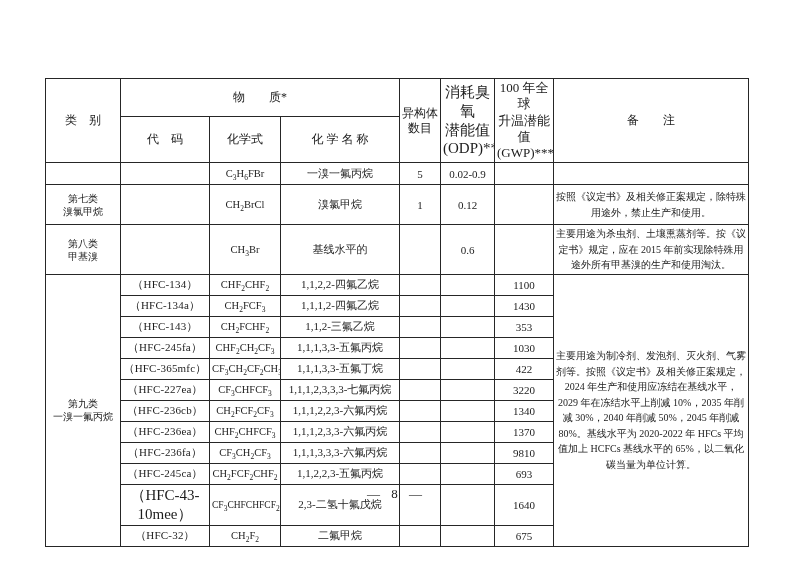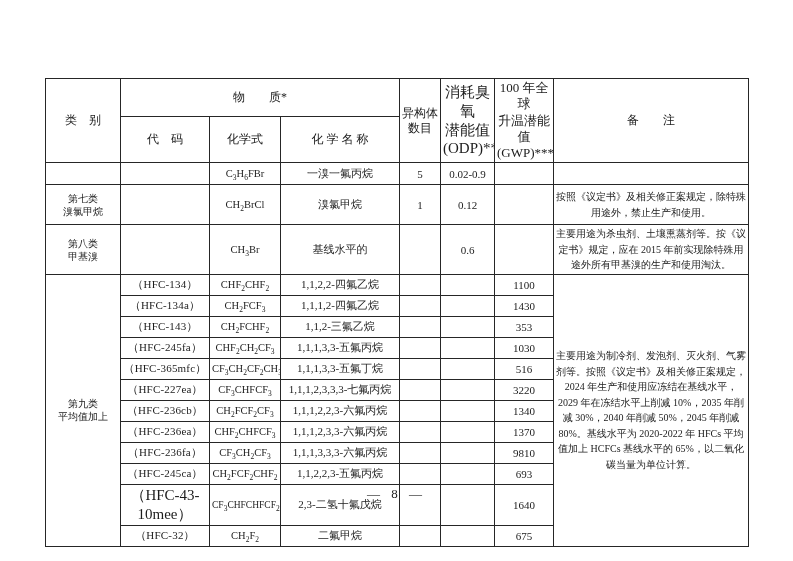--- a/index.html
+++ b/index.html
@@ -127,21 +127,21 @@
       <td class="formula">CH<sub>3</sub>Br</td>
       <td class="name">基线水平的</td>
       <td class="num"></td>
       <td class="num">0.6</td>
       <td class="num"></td>
       <td class="remark">主要用途为杀虫剂、土壤熏蒸剂等。按《议定书》规定，应在 2015 年前实现除特殊用途外所有甲基溴的生产和使用淘汰。</td>
     </tr>
 
     <tr class="h-hfc">
       <td class="zh pre" rowspan="12">第九类
-平均值加上</td>
+一溴一氟丙烷</td>
       <td class="code">（HFC-134）</td>
       <td class="formula">CHF<sub>2</sub>CHF<sub>2</sub></td>
       <td class="name">1,1,2,2-四氟乙烷</td>
       <td class="num"></td>
       <td class="num"></td>
       <td class="num">1100</td>
       <td class="remark" rowspan="12">主要用途为制冷剂、发泡剂、灭火剂、气雾剂等。按照《议定书》及相关修正案规定，2024 年生产和使用应冻结在基线水平，2029 年在冻结水平上削减 10%，2035 年削减 30%，2040 年削减 50%，2045 年削减 80%。基线水平为 2020-2022 年 HFCs 平均值加上 HCFCs 基线水平的 65%，以二氧化碳当量为单位计算。</td>
     </tr>
     <tr class="h-hfc">
       <td class="code">（HFC-134a）</td>
@@ -166,21 +166,21 @@
       <td class="num"></td>
       <td class="num"></td>
       <td class="num">1030</td>
     </tr>
     <tr class="h-hfc">
       <td class="code">（HFC-365mfc）</td>
       <td class="formula">CF<sub>3</sub>CH<sub>2</sub>CF<sub>2</sub>CH<sub>3</sub></td>
       <td class="name">1,1,1,3,3-五氟丁烷</td>
       <td class="num"></td>
       <td class="num"></td>
-      <td class="num">516</td>
+      <td class="num">422</td>
     </tr>
     <tr class="h-hfc">
       <td class="code">（HFC-227ea）</td>
       <td class="formula">CF<sub>3</sub>CHFCF<sub>3</sub></td>
       <td class="name">1,1,1,2,3,3,3-七氟丙烷</td>
       <td class="num"></td>
       <td class="num"></td>
       <td class="num">3220</td>
     </tr>
     <tr class="h-hfc">

